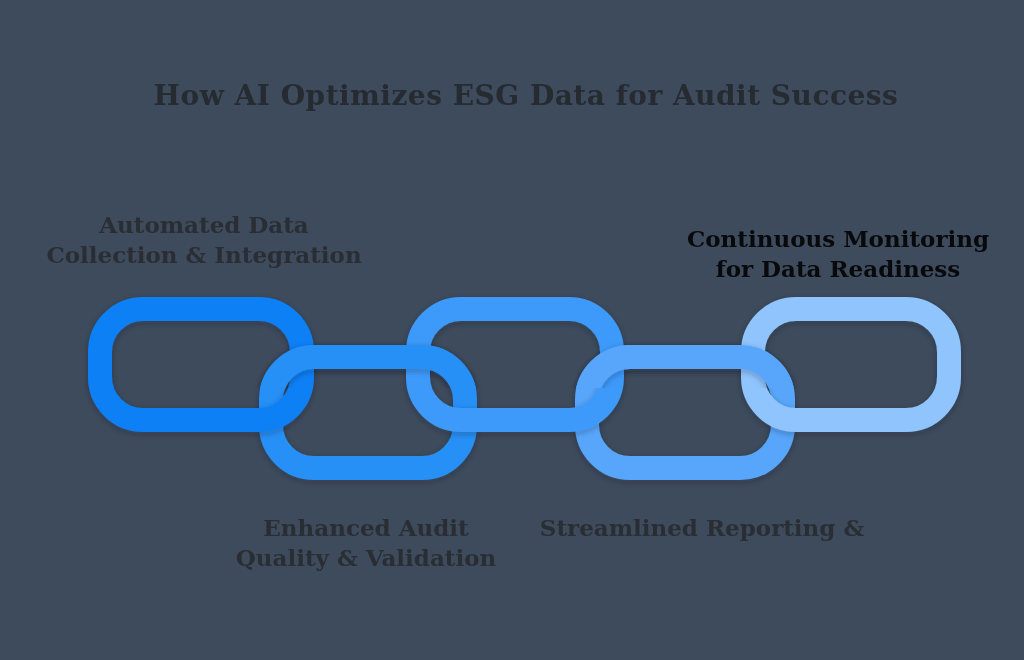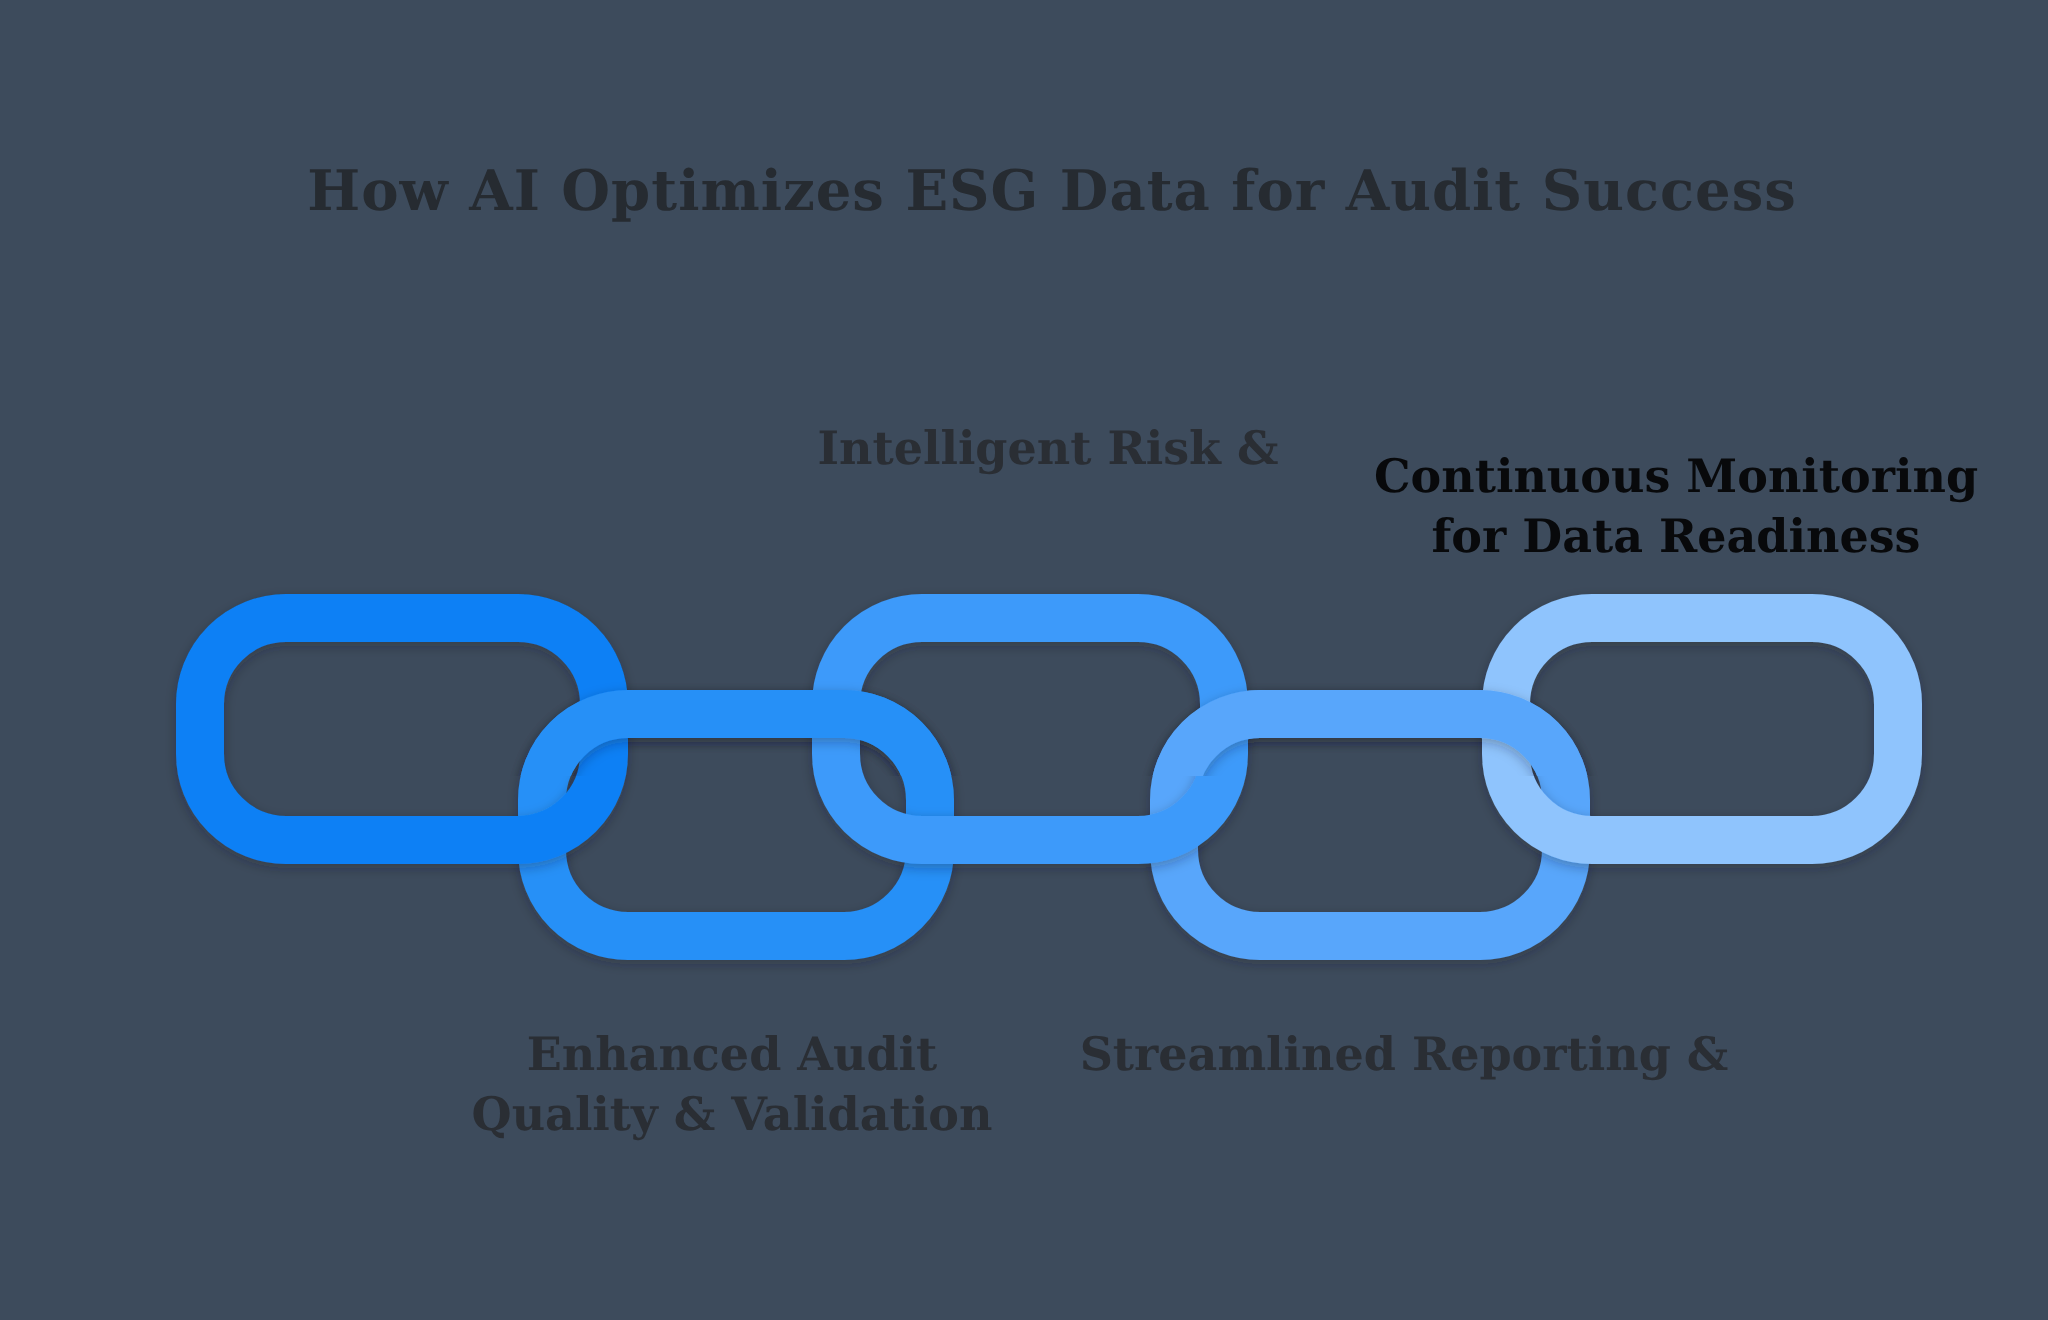--- a/index.html
+++ b/index.html
@@ -51,23 +51,26 @@
     <rect class="ring" x="100" y="309" width="202" height="111" rx="43" filter="url(#soft-shadow)" stroke="#0A80F5"></rect>
     <rect class="ring" x="418" y="309" width="194" height="111" rx="43" filter="url(#soft-shadow)" stroke="#3D9AFA"></rect>
     <rect class="ring" x="753" y="309" width="196" height="111" rx="43" filter="url(#soft-shadow)" stroke="#8FC4FD"></rect>
 
     <g clip-path="url(#clip-top)">
       <rect class="ring" x="271" y="357" width="194" height="111" rx="43" filter="url(#soft-shadow)" stroke="#2690F7"></rect>
       <rect class="ring" x="587" y="357" width="196" height="111" rx="43" filter="url(#soft-shadow)" stroke="#58A6FB"></rect>
     </g>
   </svg>
 
+  <div class="step-label" style="left:204px; top:210px">
+    <div>Automated Data</div>
+    <div>Collection &amp; Integration</div>
+  </div>
 
   <div class="step-label" style="left:524px; top:210px">
-    <div>Intelligent Risk &amp;</div>
   </div>
 
   <div class="step-label emphasized" style="left:838px; top:224px">
     <div>Continuous Monitoring</div>
     <div>for Data Readiness</div>
   </div>
 
   <div class="step-label" style="left:366px; top:513px">
     <div>Enhanced Audit</div>
     <div>Quality &amp; Validation</div>

